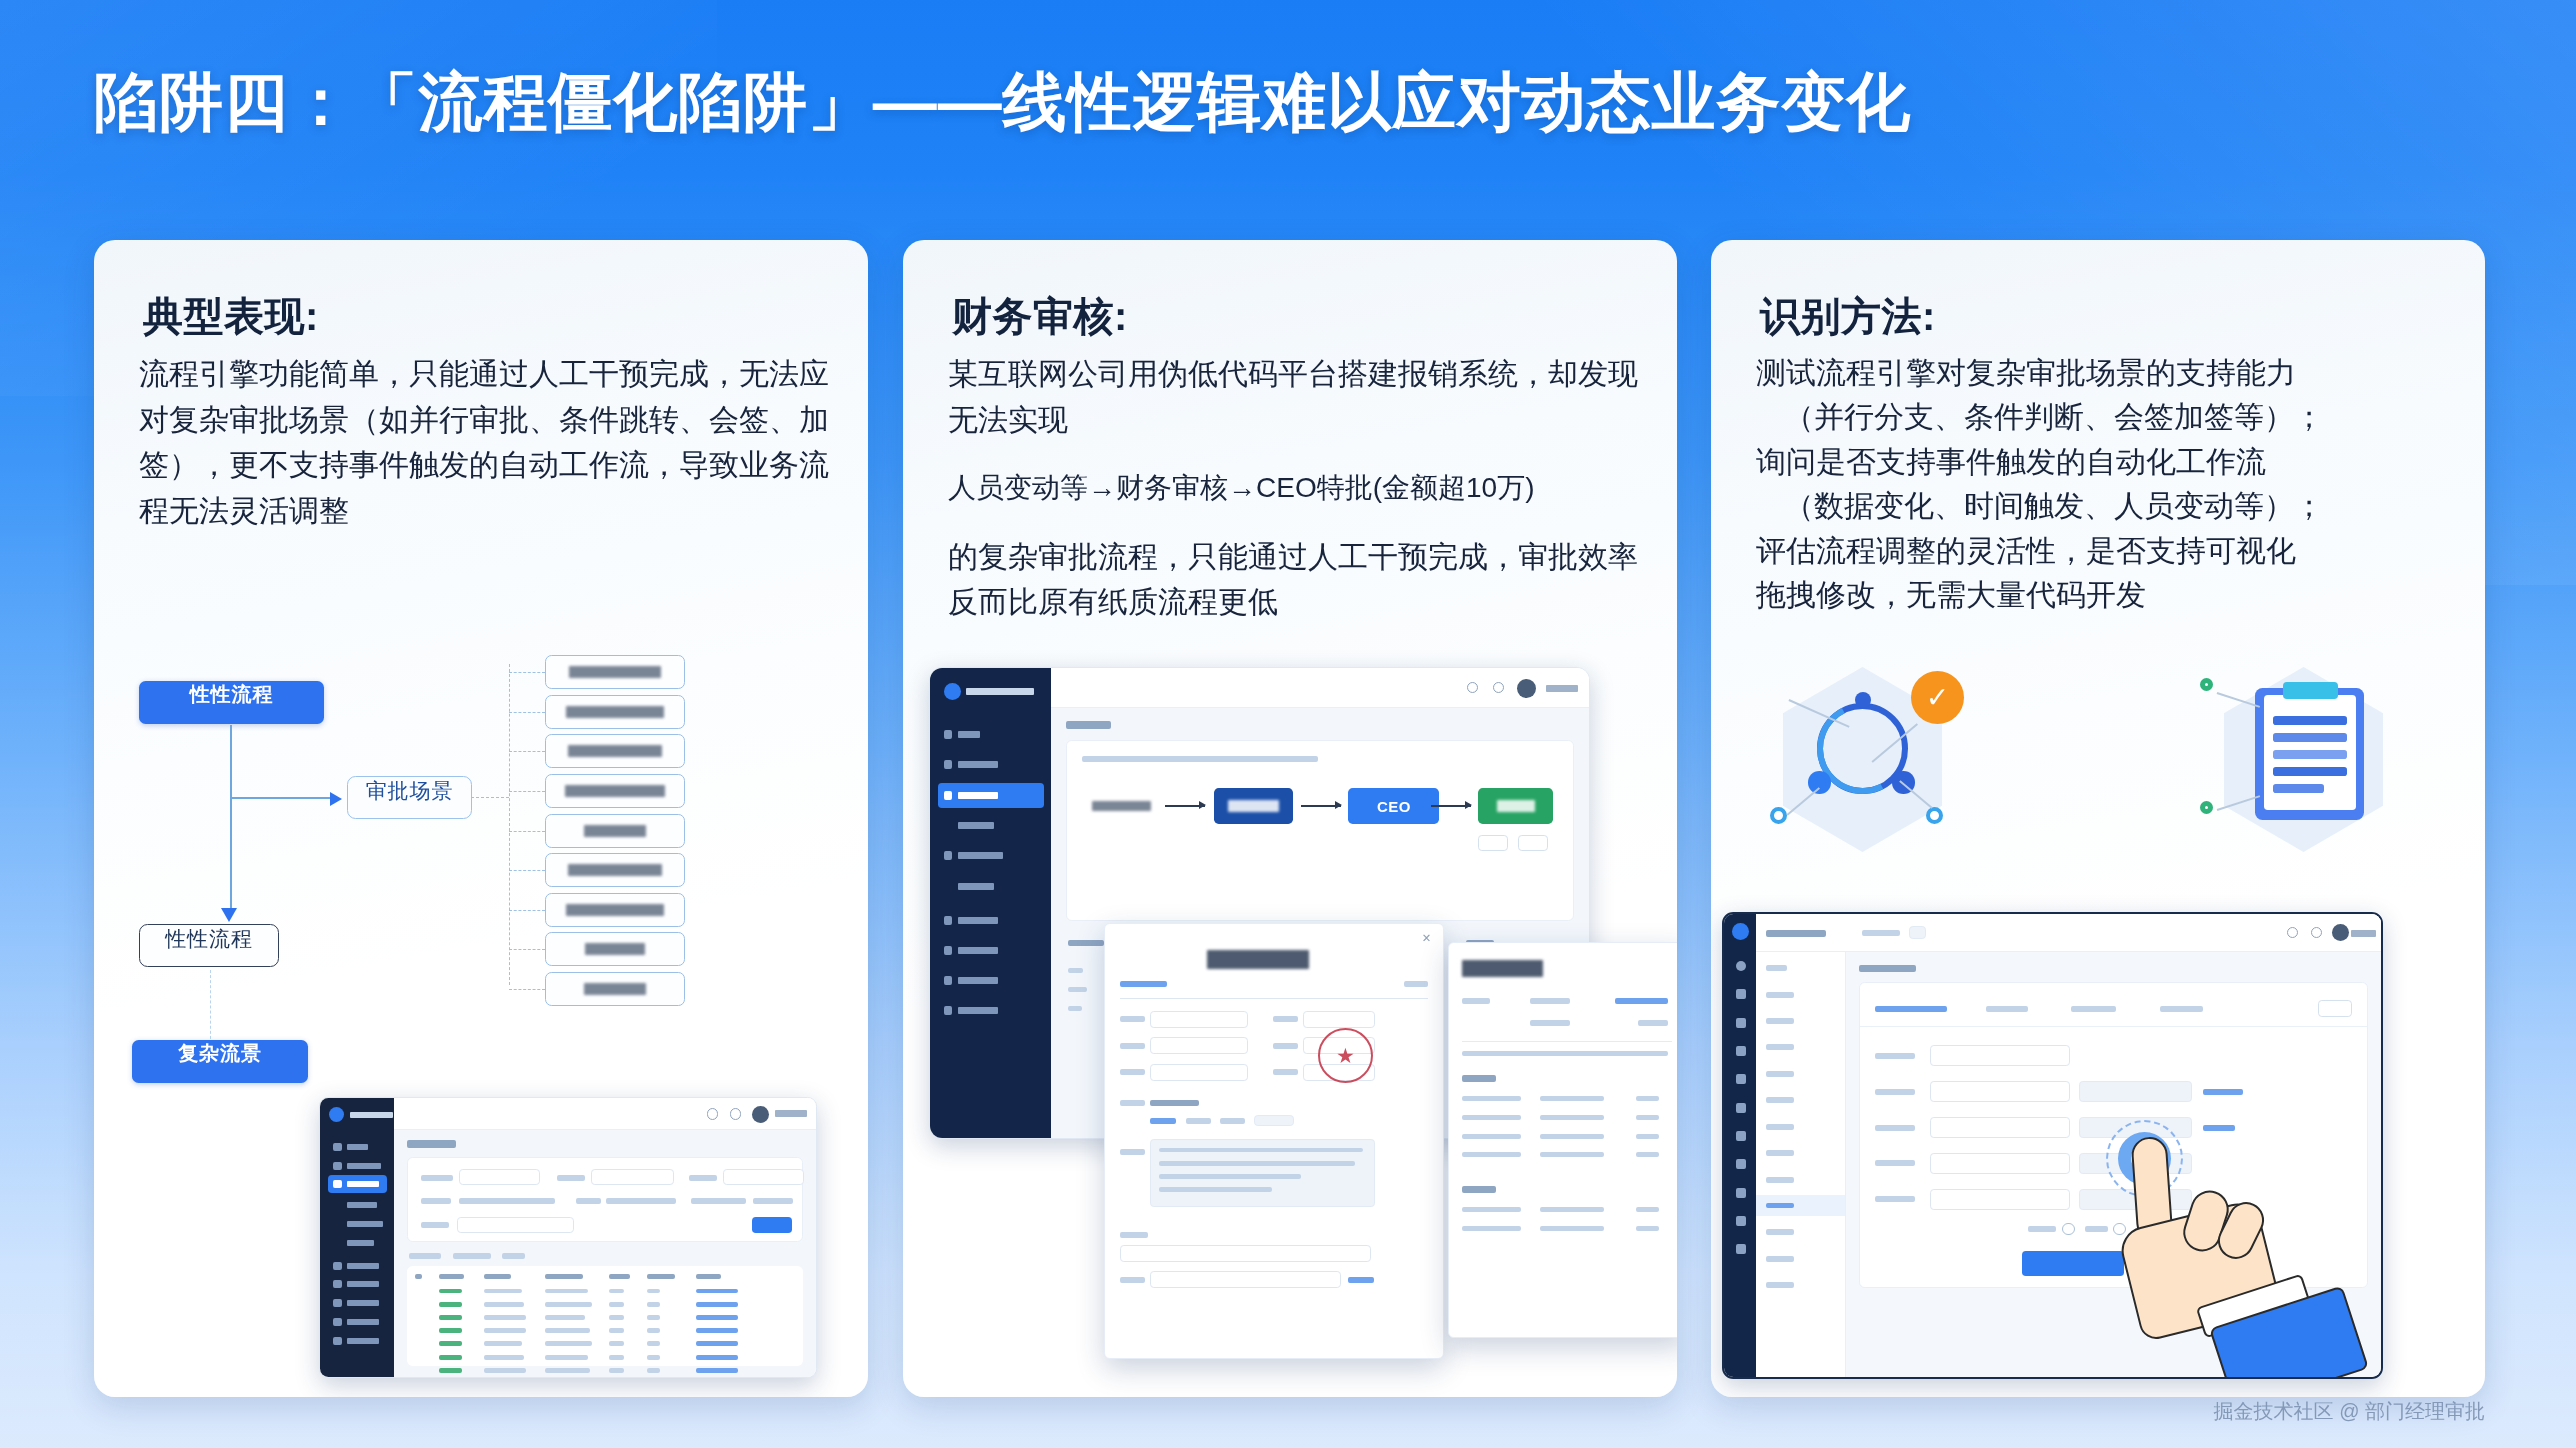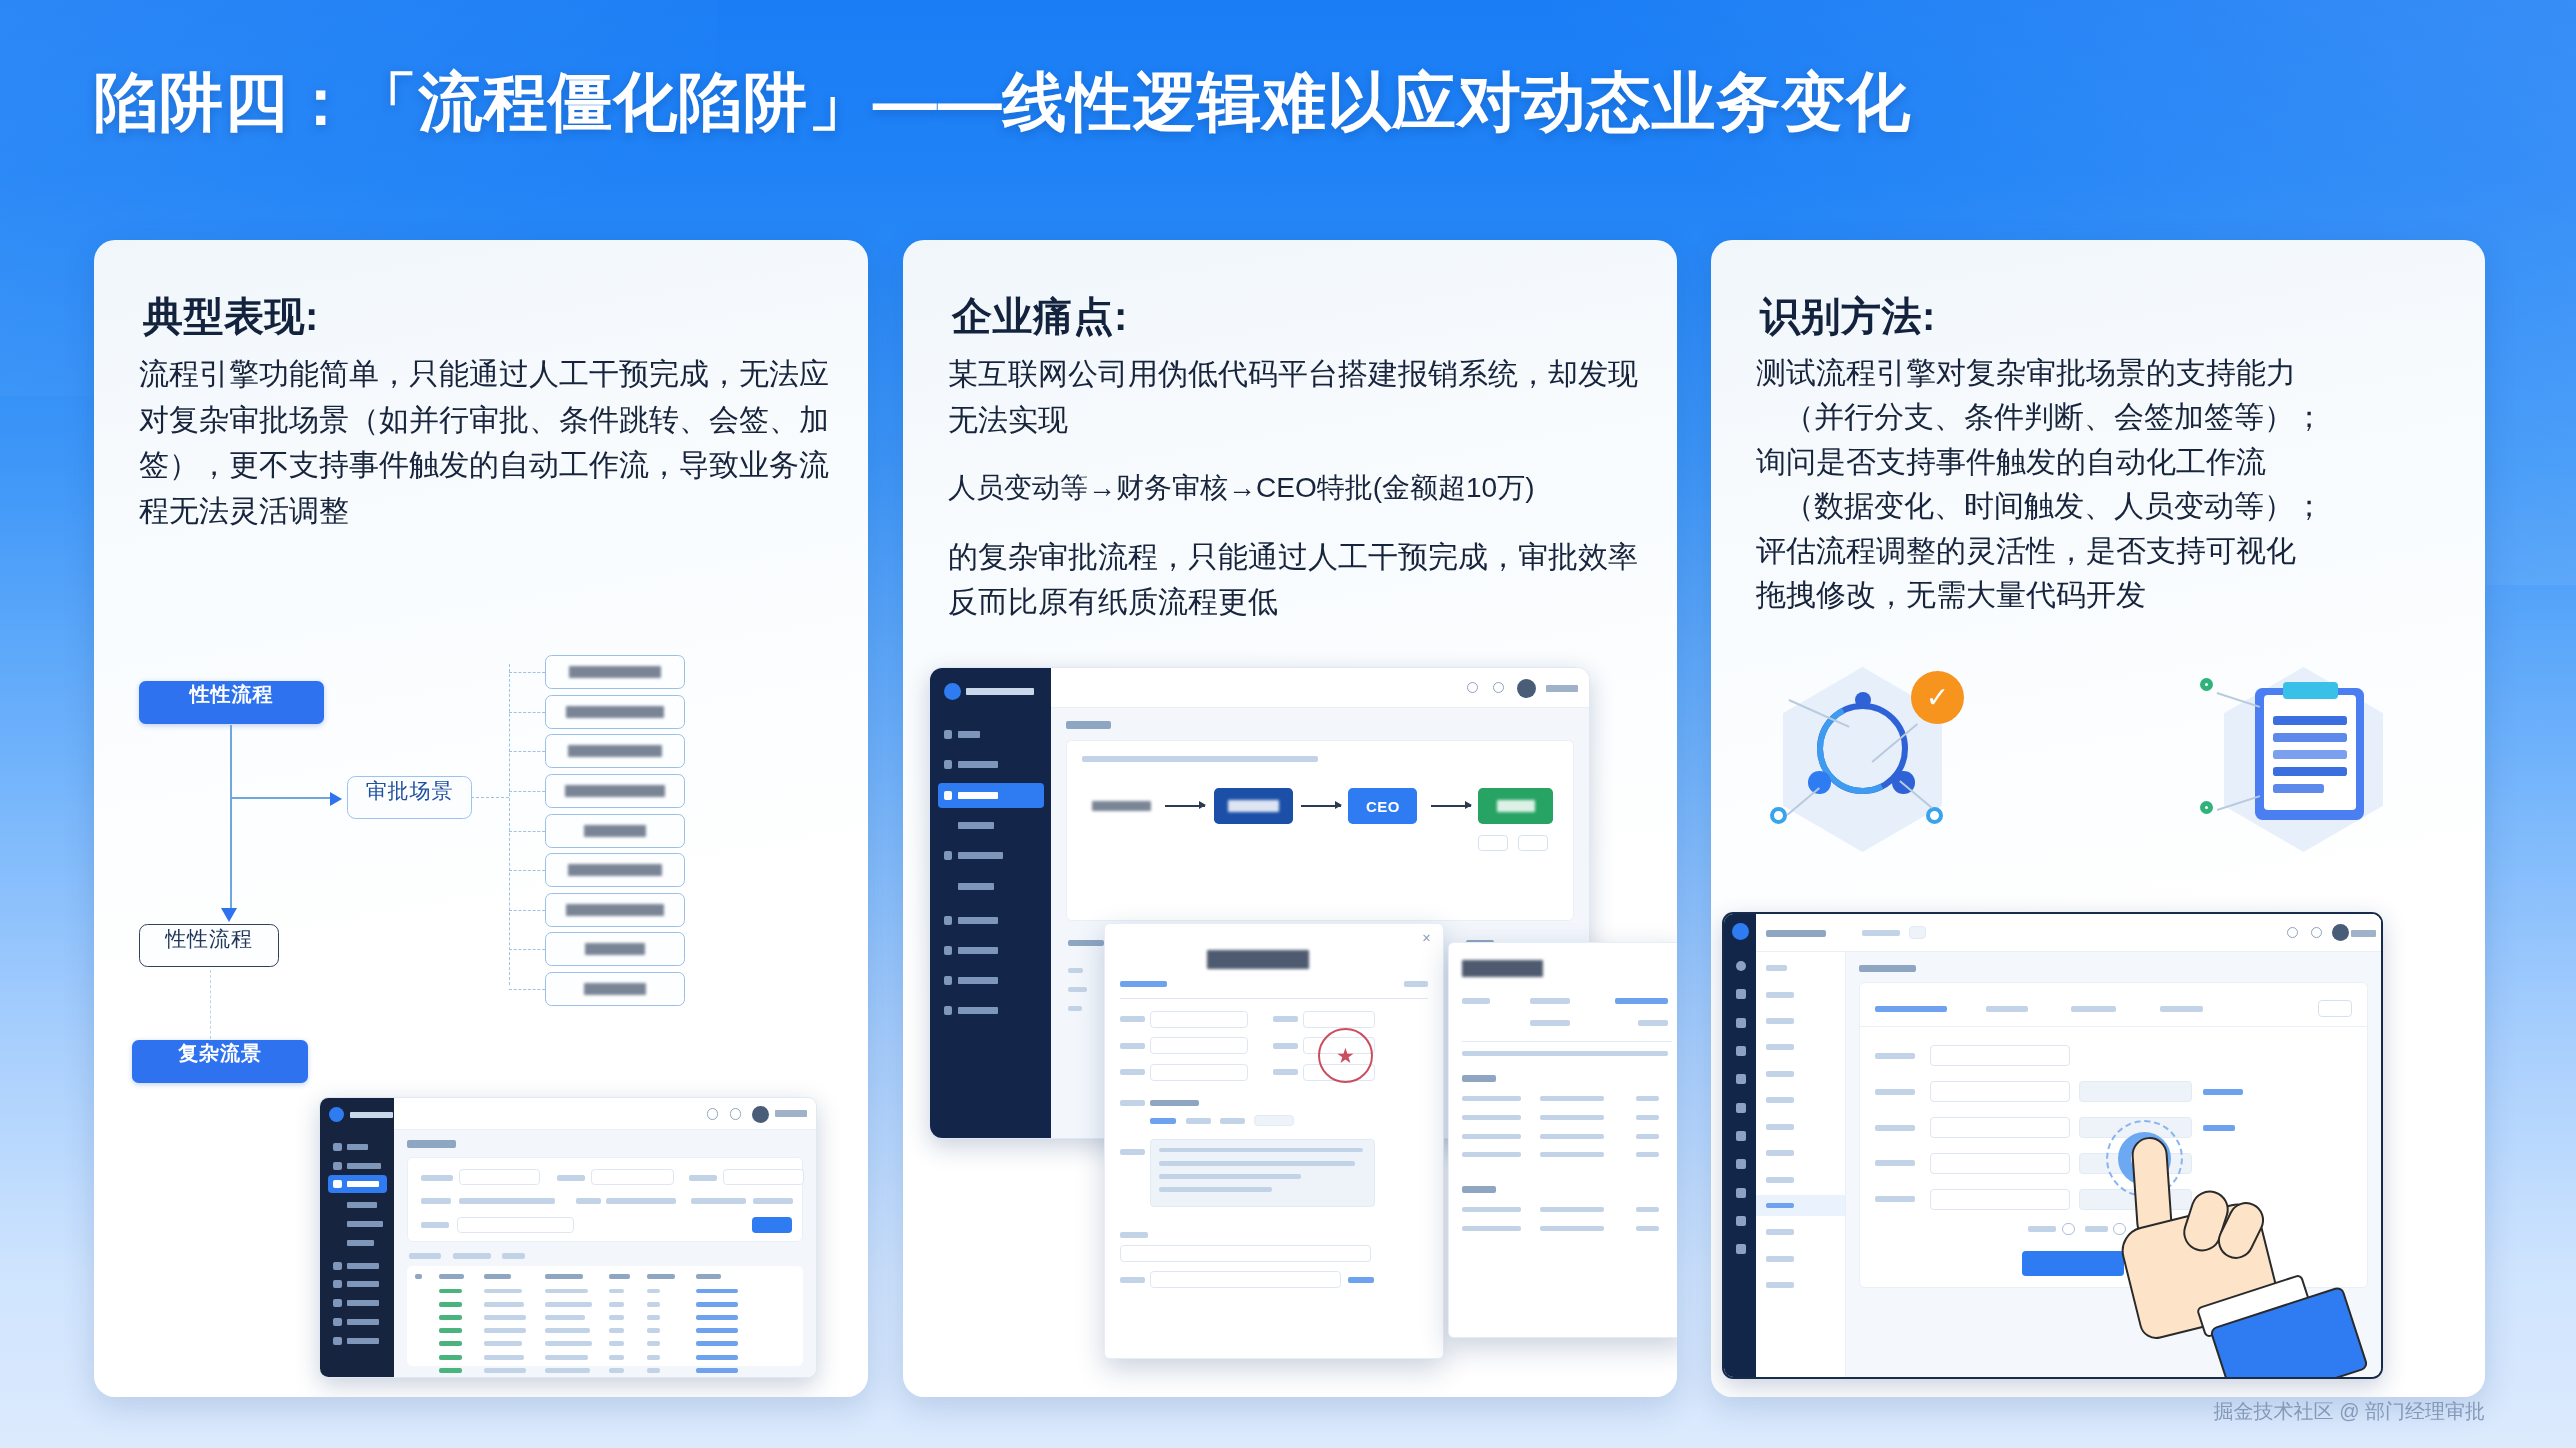--- a/index.html
+++ b/index.html
@@ -432,21 +432,21 @@
         <span class="bar" style="left:202px; top:102px; width:15px; height:4.7px;"></span>
         <span class="bar" style="left:240px; top:102px; width:13.2px; height:4.7px;"></span>
         <span class="bar blue" style="left:289px; top:102px; width:42px; height:4.7px;"></span>
 
       </div>
     </div>
   </div>
 </section>
 
 <section class="card" id="card-2">
-  <div class="card-heading">企业痛点:</div>
+  <div class="card-heading">财务审核:</div>
   <div class="card-body">
     <p>某互联网公司用伪低代码平台搭建报销系统，却发现无法实现</p>
     <p class="flowline">人员变动等→财务审核→CEO特批(金额超10万)</p>
     <p>的复杂审批流程，只能通过人工干预完成，审批效率反而比原有纸质流程更低</p>
   </div>
 
   <div class="mock" style="left:26.4px; top:427px; width:661px; height:472px; border-radius:13.2px;">
     <div class="mock-side light" style="width:121px;">
       <div class="ms-logo" style="left:13.2px; top:15px;">
         <span class="ms-dot" style="width:17px;height:17px;"></span>
@@ -507,21 +507,21 @@
         <span class="bar" style="left:15px; top:15px; width:236px; height:5.7px;"></span>
 
         <div class="chip plain" style="left:17px; top:49px; width:75px; height:32px; font-size:12.3px; color:#2b3a55;">
           <span class="blurtxt" style="width:59px;height:10.4px;"></span>
         </div>
         <div class="arrow" style="left:98px; top:64px; width:40px;"></div>
         <div class="chip navy" style="left:147px; top:47px; width:79px; height:36px;">
           <span class="blurtxt" style="width:51px;height:11.3px;background:#ffffff;opacity:0.85;"></span>
         </div>
         <div class="arrow" style="left:234px; top:64px; width:40px;"></div>
-        <div class="chip blue" style="left:281px; top:47px; width:69px; height:36px;">
+        <div class="chip blue" style="left:281px; top:47px; width:91px; height:36px;">
           <span>CEO</span>
         </div>
         <div class="arrow" style="left:364px; top:64px; width:40px;"></div>
         <div class="chip green" style="left:411px; top:47px; width:75px; height:36px;">
           <span class="blurtxt" style="width:38px;height:11.3px;background:#ffffff;opacity:0.85;"></span>
         </div>
         <span class="btn-ghost" style="left:411px; top:94px; width:30px; height:16px;"></span>
         <span class="btn-ghost" style="left:451px; top:94px; width:30px; height:16px;"></span>
       </div>
 

